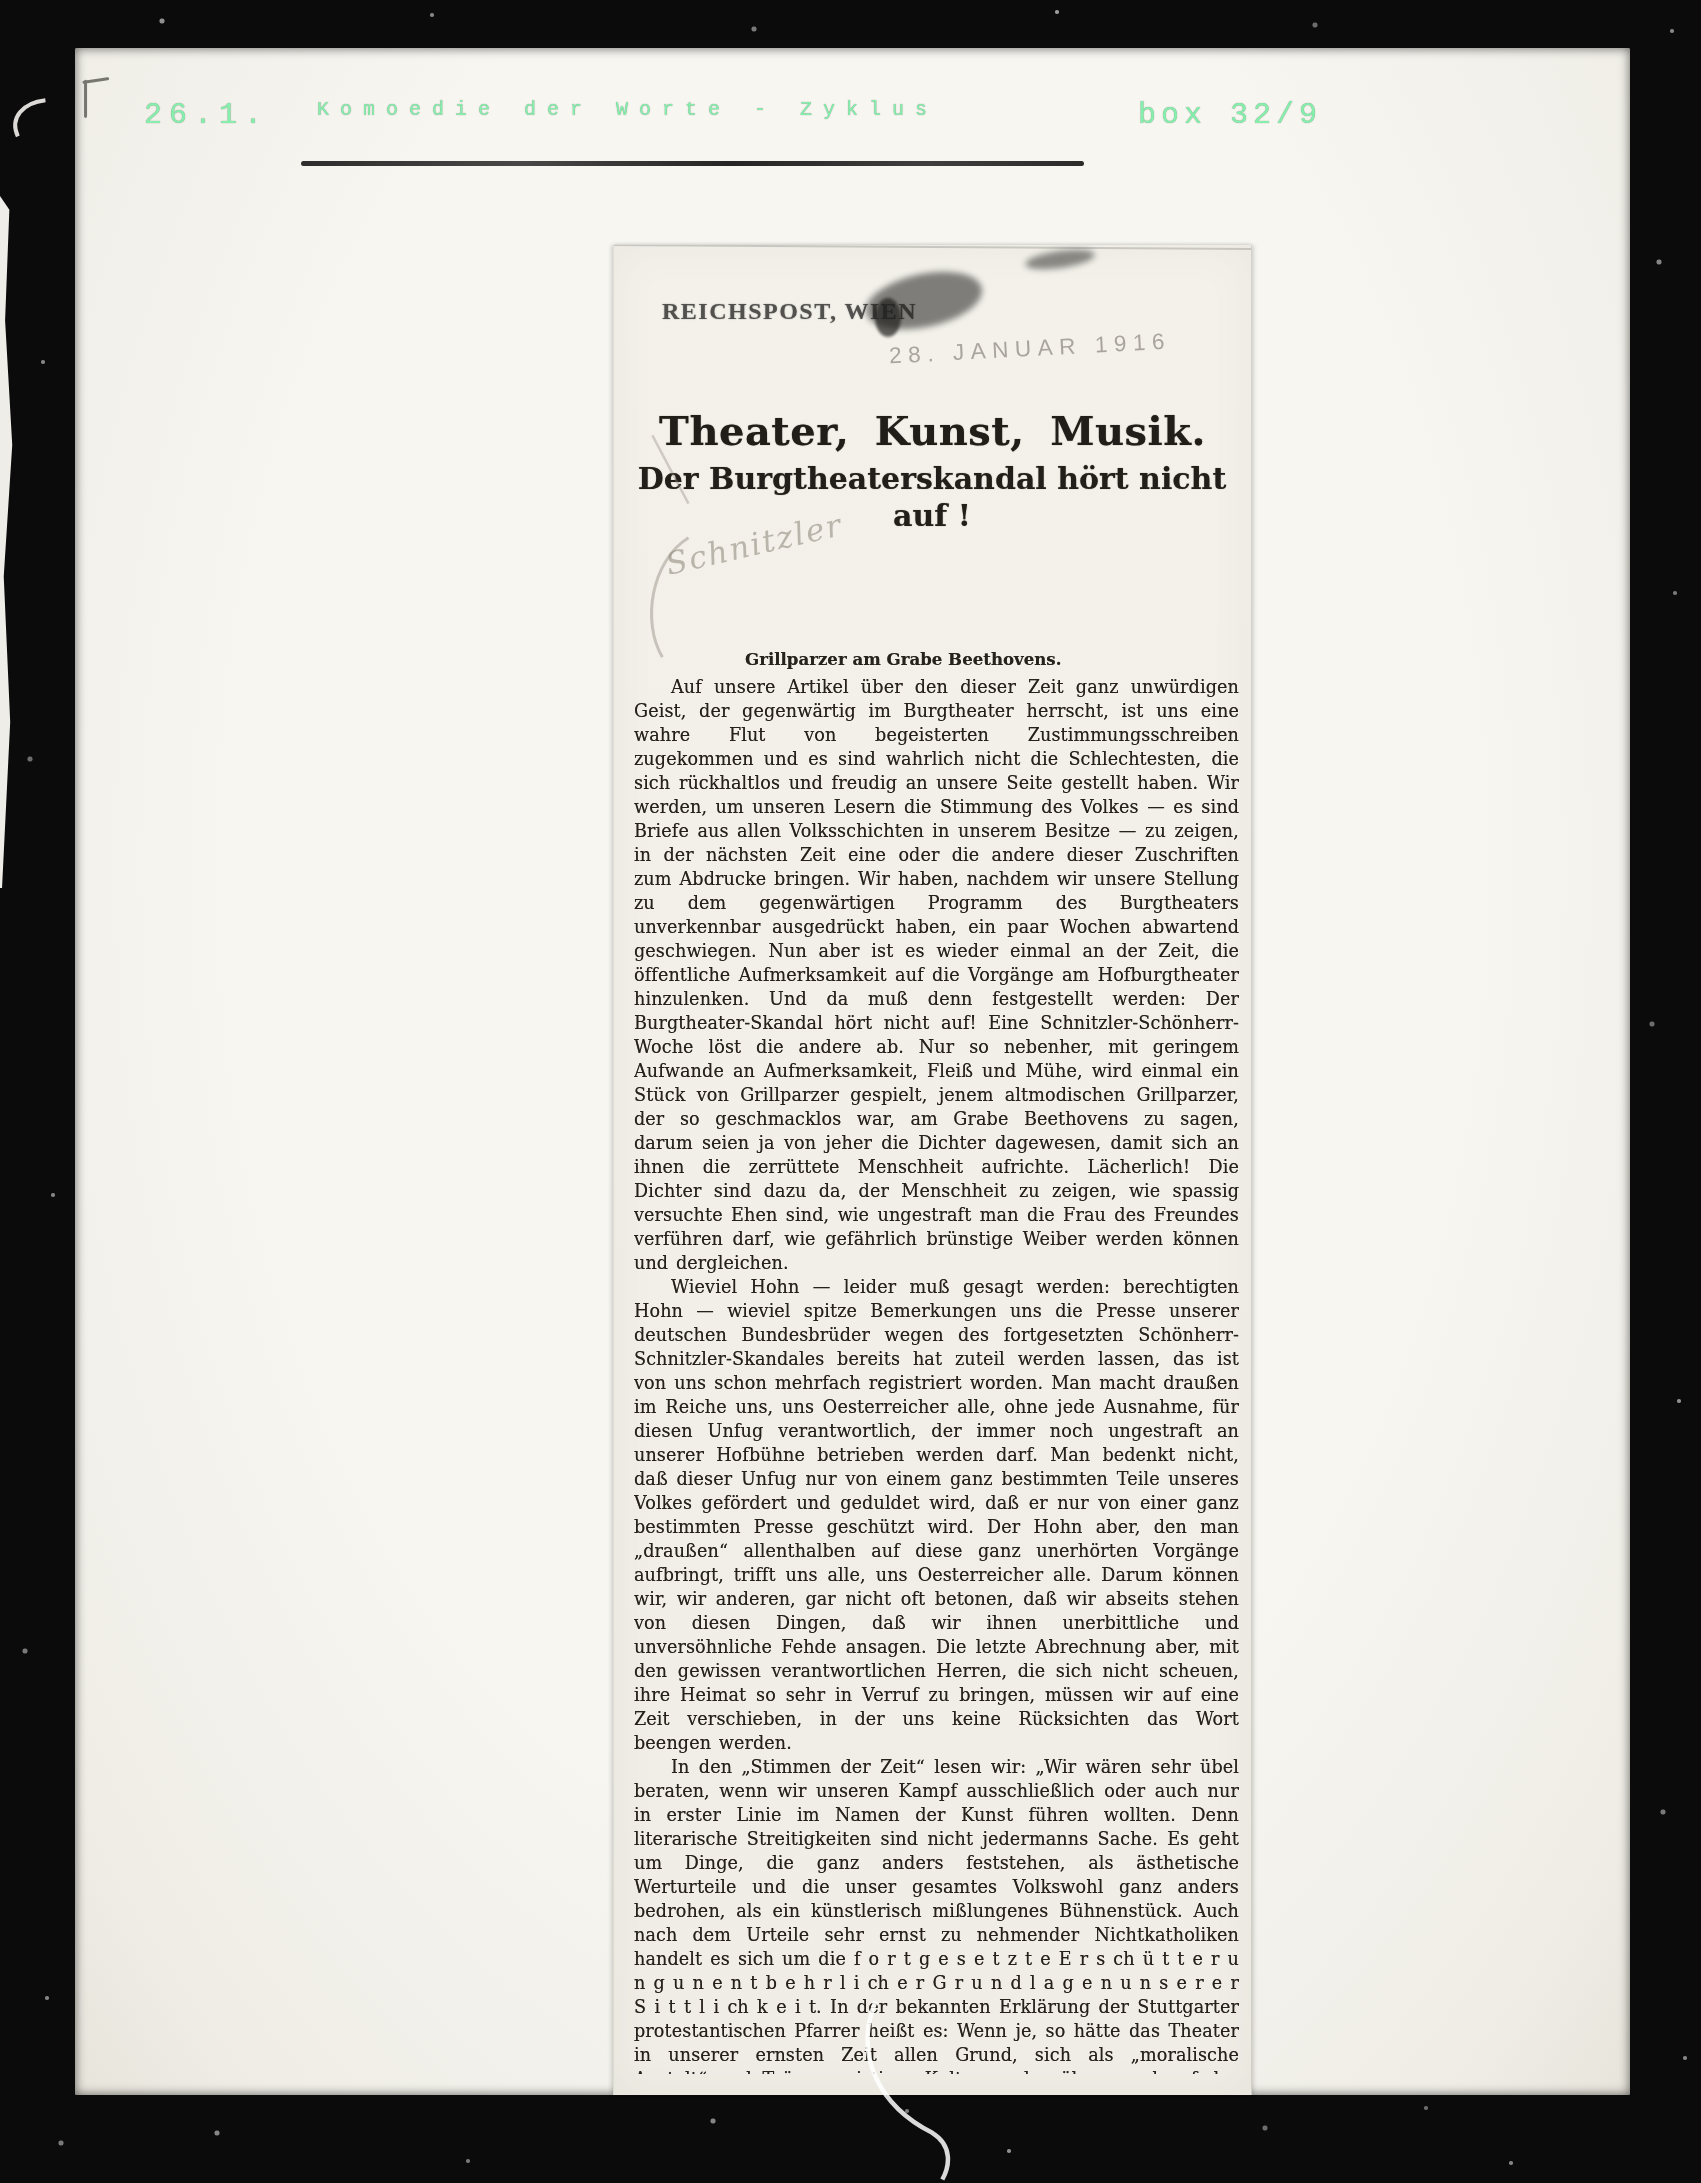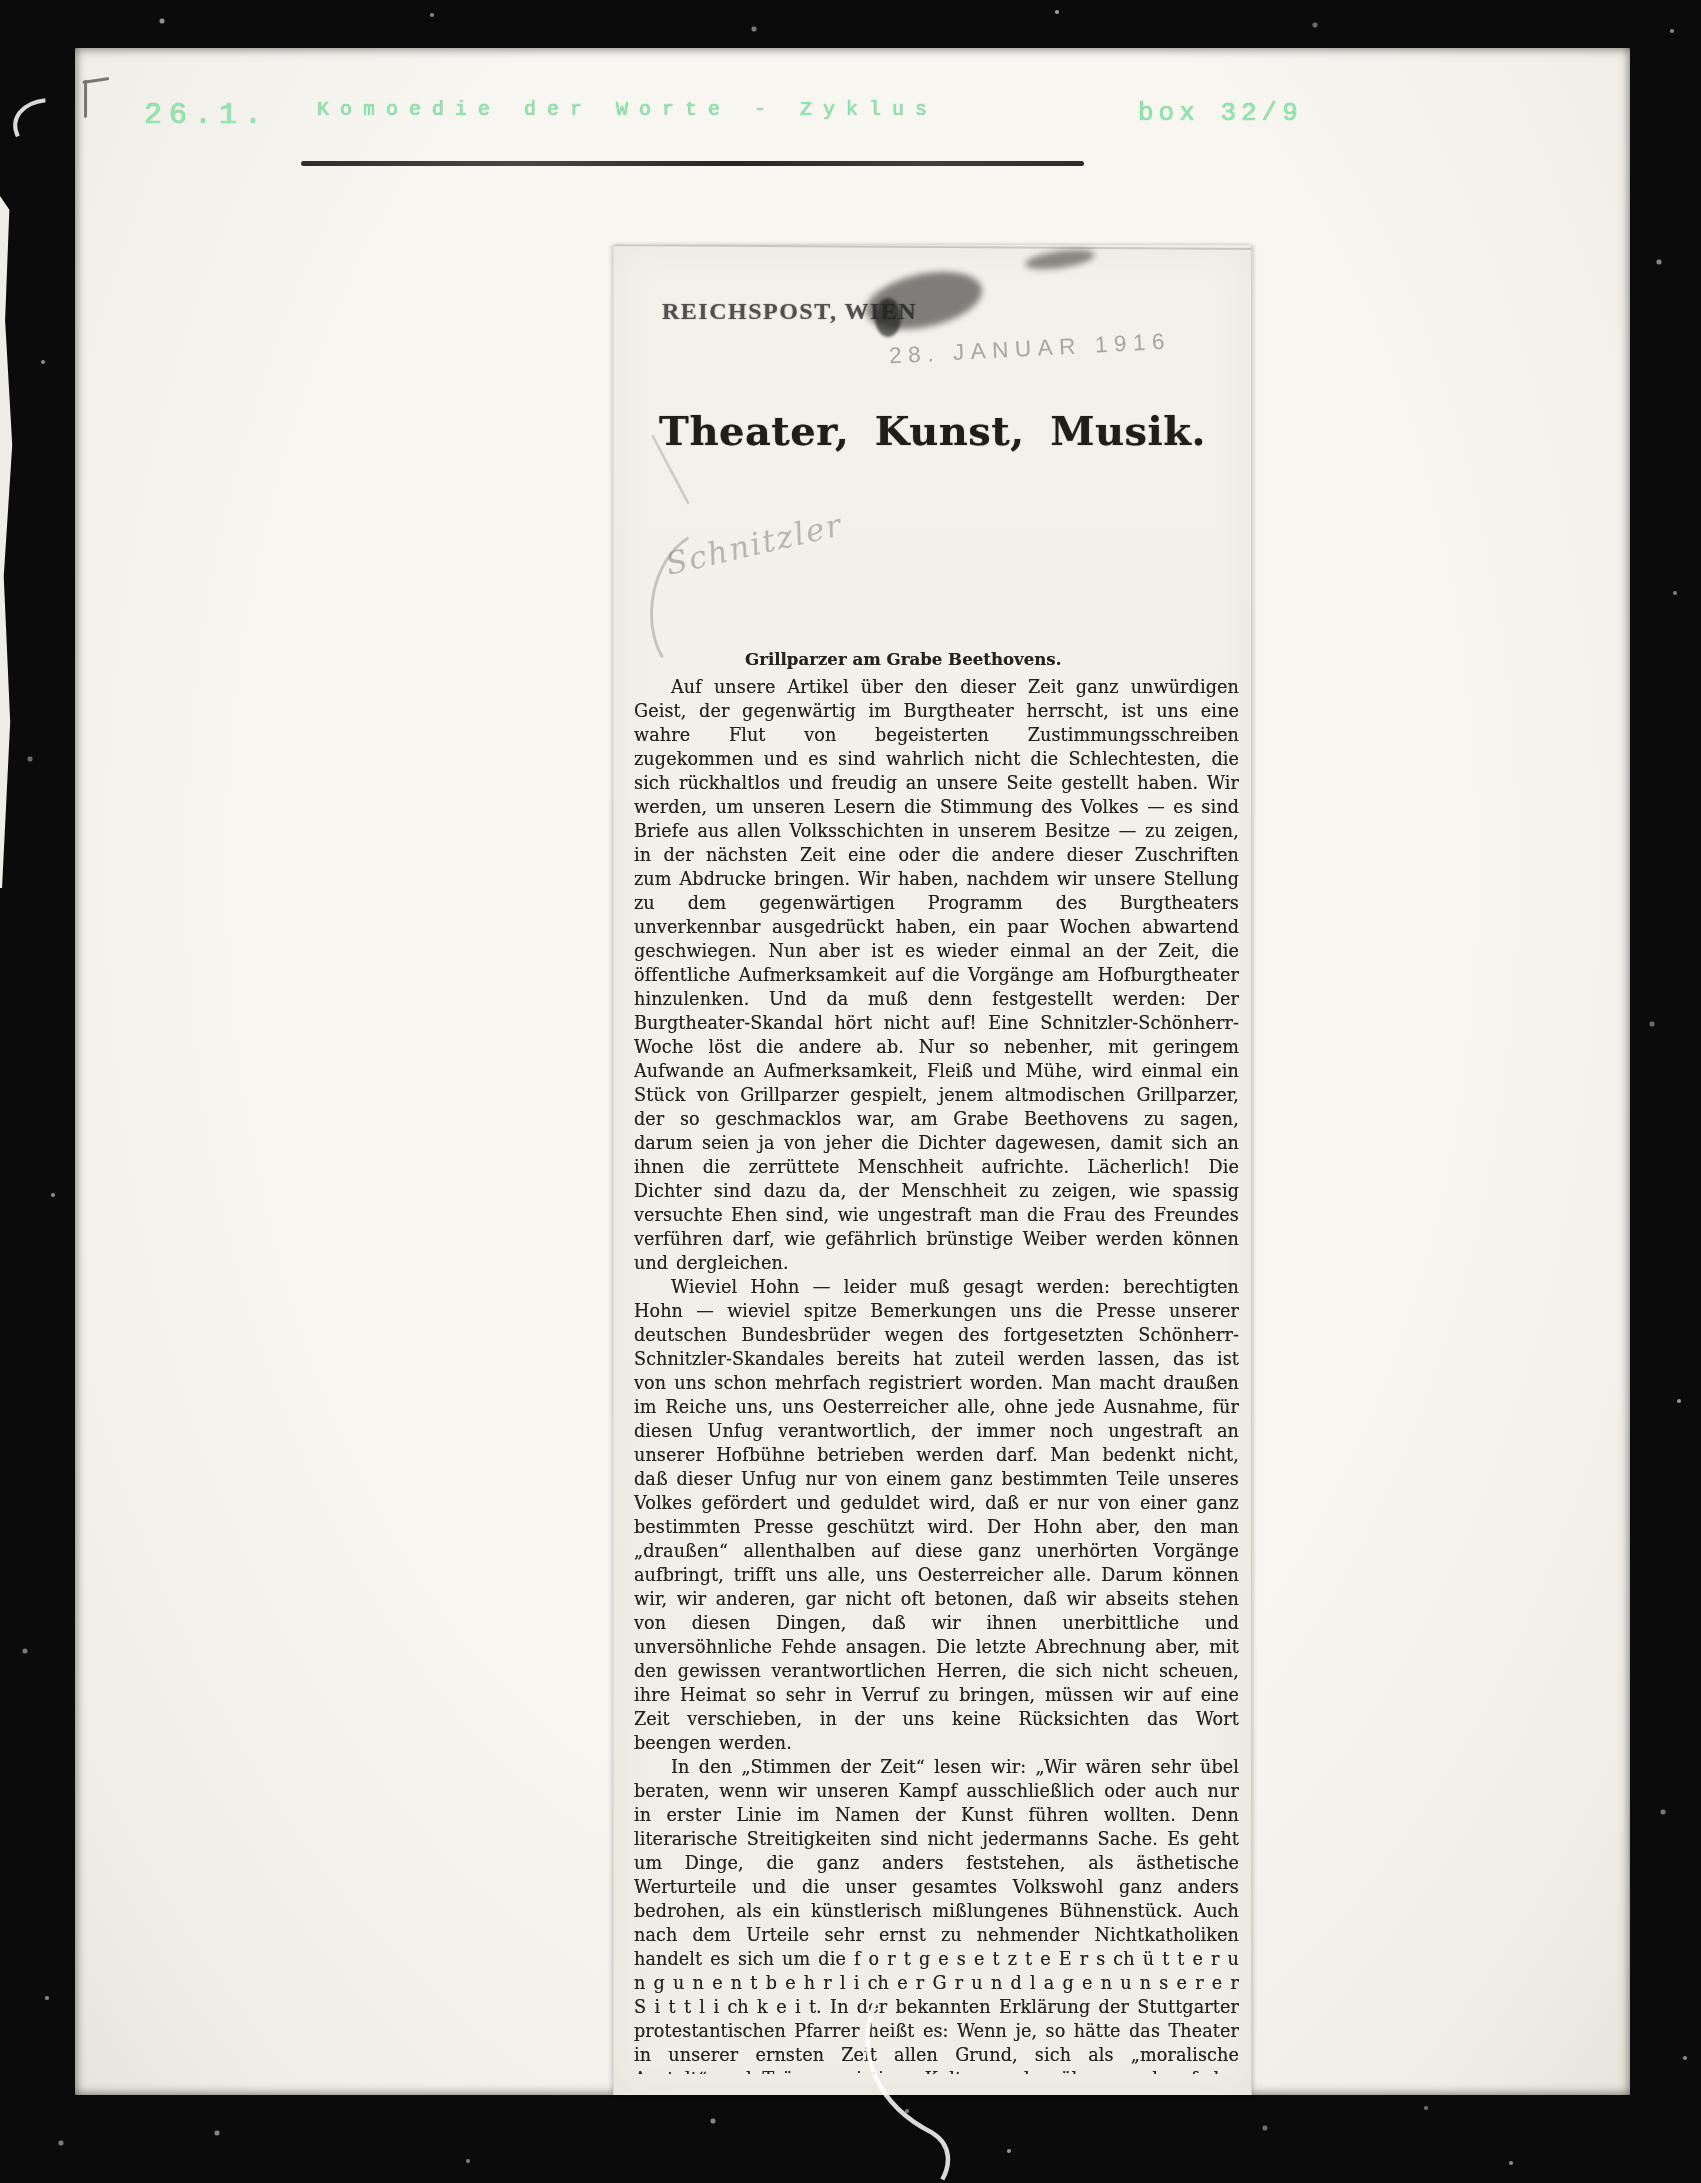--- a/index.html
+++ b/index.html
@@ -25,21 +25,21 @@
   .page{position:absolute;left:75px;top:48px;width:1555px;height:2047px;
         background:radial-gradient(ellipse at 50% 40%, #f8f6f1 55%, #efede6 88%, #e7e4db 100%);
         border-radius:1.5px;box-shadow:0 0 11px rgba(0,0,0,.6) inset;}
   .left-sliver{position:absolute;left:0;top:196px;width:17px;height:692px;background:#efede7;
         clip-path:polygon(0 0,55% 2%,30% 18%,72% 36%,22% 55%,60% 76%,12% 100%,0 100%);}
   
   .arch-header{position:absolute;font-family:"Liberation Mono","DejaVu Sans Mono",monospace;
         color:#86efac;text-shadow:0 0 1px rgba(20,20,20,.55);}
   .arch-num{left:144px;top:98px;font-size:30px;letter-spacing:7px;}
   .arch-title{left:301px;top:98px;font-size:20px;letter-spacing:11px;margin-left:16px;}
-  .arch-box{left:1138px;top:98px;font-size:26px;letter-spacing:5px;}
+  .arch-box{left:1138px;top:98px;font-size:30px;letter-spacing:5px;}
   .arch-underline{position:absolute;left:301px;top:161px;width:783px;height:4.5px;border-radius:2.5px;
         background:linear-gradient(90deg,#1d1d1d,#3a3a3a 28%,#141414 55%,#303030 80%,#1a1a1a);
         filter:blur(0.4px);opacity:.92;}
   
   .clipping{position:absolute;left:613px;top:245px;width:637px;height:1850px;
         background:linear-gradient(180deg,#f3f1ea 0%,#f1efe8 60%,#efede5 100%);
         box-shadow:-2px 0 4px rgba(0,0,0,.14),2px 0 4px rgba(0,0,0,.14),inset 0 0 45px rgba(90,82,60,.06);
         border-left:1px solid rgba(0,0,0,.08);border-right:1px solid rgba(0,0,0,.12);overflow:hidden;}
   .clipping::before{content:"";position:absolute;left:0;top:1px;width:100%;height:1.5px;
         background:rgba(0,0,0,.16);transform:rotate(.35deg);}
@@ -86,20 +86,24 @@
   <div class="arch-header arch-box" style="position:absolute;">box 32/9</div>
 
   <div class="clipping">
     <div class="stamp-source">REICHSPOST, WIEN</div>
     <div class="smudge smudge-a"></div>
     <div class="smudge smudge-b"></div>
     <div class="smudge smudge-c"></div>
     <div class="stamp-date">28. JANUAR 1916</div>
 
     <div class="section-title">Theater, Kunst, Musik.</div>
+    <div class="headline">
+      <span>Der Burgtheaterskandal hört nicht</span><br>
+      <span>auf !</span>
+    </div>
 
     <div class="annotation">Schnitzler</div>
 
     <div class="epigraph-attr">Grillparzer am Grabe Beethovens.</div>
 
     <div class="body-text">
       <p>Auf unsere Artikel über den dieser Zeit ganz unwürdigen Geist, der gegenwärtig im Burgtheater herrscht, ist uns eine wahre Flut von begeisterten Zustimmungsschreiben zugekommen und es sind wahrlich nicht die Schlechtesten, die sich rückhaltlos und freudig an unsere Seite gestellt haben. Wir werden, um unseren Lesern die Stimmung des Volkes — es sind Briefe aus allen Volksschichten in unserem Besitze — zu zeigen, in der nächsten Zeit eine oder die andere dieser Zuschriften zum Abdrucke bringen. Wir haben, nachdem wir unsere Stellung zu dem gegenwärtigen Programm des Burgtheaters unverkennbar ausgedrückt haben, ein paar Wochen abwartend geschwiegen. Nun aber ist es wieder einmal an der Zeit, die öffentliche Aufmerksamkeit auf die Vorgänge am Hofburgtheater hinzulenken. Und da muß denn festgestellt werden: Der Burgtheater-Skandal hört nicht auf! Eine Schnitzler-Schönherr-Woche löst die andere ab. Nur so nebenher, mit geringem Aufwande an Aufmerksamkeit, Fleiß und Mühe, wird einmal ein Stück von Grillparzer gespielt, jenem altmodischen Grillparzer, der so geschmacklos war, am Grabe Beethovens zu sagen, darum seien ja von jeher die Dichter dagewesen, damit sich an ihnen die zerrüttete Menschheit aufrichte. Lächerlich! Die Dichter sind dazu da, der Menschheit zu zeigen, wie spassig versuchte Ehen sind, wie ungestraft man die Frau des Freundes verführen darf, wie gefährlich brünstige Weiber werden können und dergleichen.</p>
       <p>Wieviel Hohn — leider muß gesagt werden: berechtigten Hohn — wieviel spitze Bemerkungen uns die Presse unserer deutschen Bundesbrüder wegen des fortgesetzten Schönherr-Schnitzler-Skandales bereits hat zuteil werden lassen, das ist von uns schon mehrfach registriert worden. Man macht draußen im Reiche uns, uns Oesterreicher alle, ohne jede Ausnahme, für diesen Unfug verantwortlich, der immer noch ungestraft an unserer Hofbühne betrieben werden darf. Man bedenkt nicht, daß dieser Unfug nur von einem ganz bestimmten Teile unseres Volkes gefördert und geduldet wird, daß er nur von einer ganz bestimmten Presse geschützt wird. Der Hohn aber, den man „draußen“ allenthalben auf diese ganz unerhörten Vorgänge aufbringt, trifft uns alle, uns Oesterreicher alle. Darum können wir, wir anderen, gar nicht oft betonen, daß wir abseits stehen von diesen Dingen, daß wir ihnen unerbittliche und unversöhnliche Fehde ansagen. Die letzte Abrechnung aber, mit den gewissen verantwortlichen Herren, die sich nicht scheuen, ihre Heimat so sehr in Verruf zu bringen, müssen wir auf eine Zeit verschieben, in der uns keine Rücksichten das Wort beengen werden.</p>
       <p>In den „Stimmen der Zeit“ lesen wir: „Wir wären sehr übel beraten, wenn wir unseren Kampf ausschließlich oder auch nur in erster Linie im Namen der Kunst führen wollten. Denn literarische Streitigkeiten sind nicht jedermanns Sache. Es geht um Dinge, die ganz anders feststehen, als ästhetische Werturteile und die unser gesamtes Volkswohl ganz anders bedrohen, als ein künstlerisch mißlungenes Bühnenstück. Auch nach dem Urteile sehr ernst zu nehmender Nichtkatholiken handelt es sich um die f o r t g e s e t z t e  E r s ch ü t t e r u n g  u n e n t b e h r l i ch e r  G r u n d l a g e n  u n s e r e r  S i t t l i ch k e i t. In der bekannten Erklärung der Stuttgarter protestantischen Pfarrer heißt es: Wenn je, so hätte das Theater in unserer ernsten Zeit allen Grund, sich als „moralische Anstalt“ und Träger geistiger Kultur zu bewähren und auf das Empfinden weiter Kreise des deutschen Volkes Rücksicht zu nehmen. Während wir ganz auf Treue und Zucht angewiesen sind, und unser ganzes Dasein durch heiligen Opfermut unserer Krieger be—</p>
     </div>

